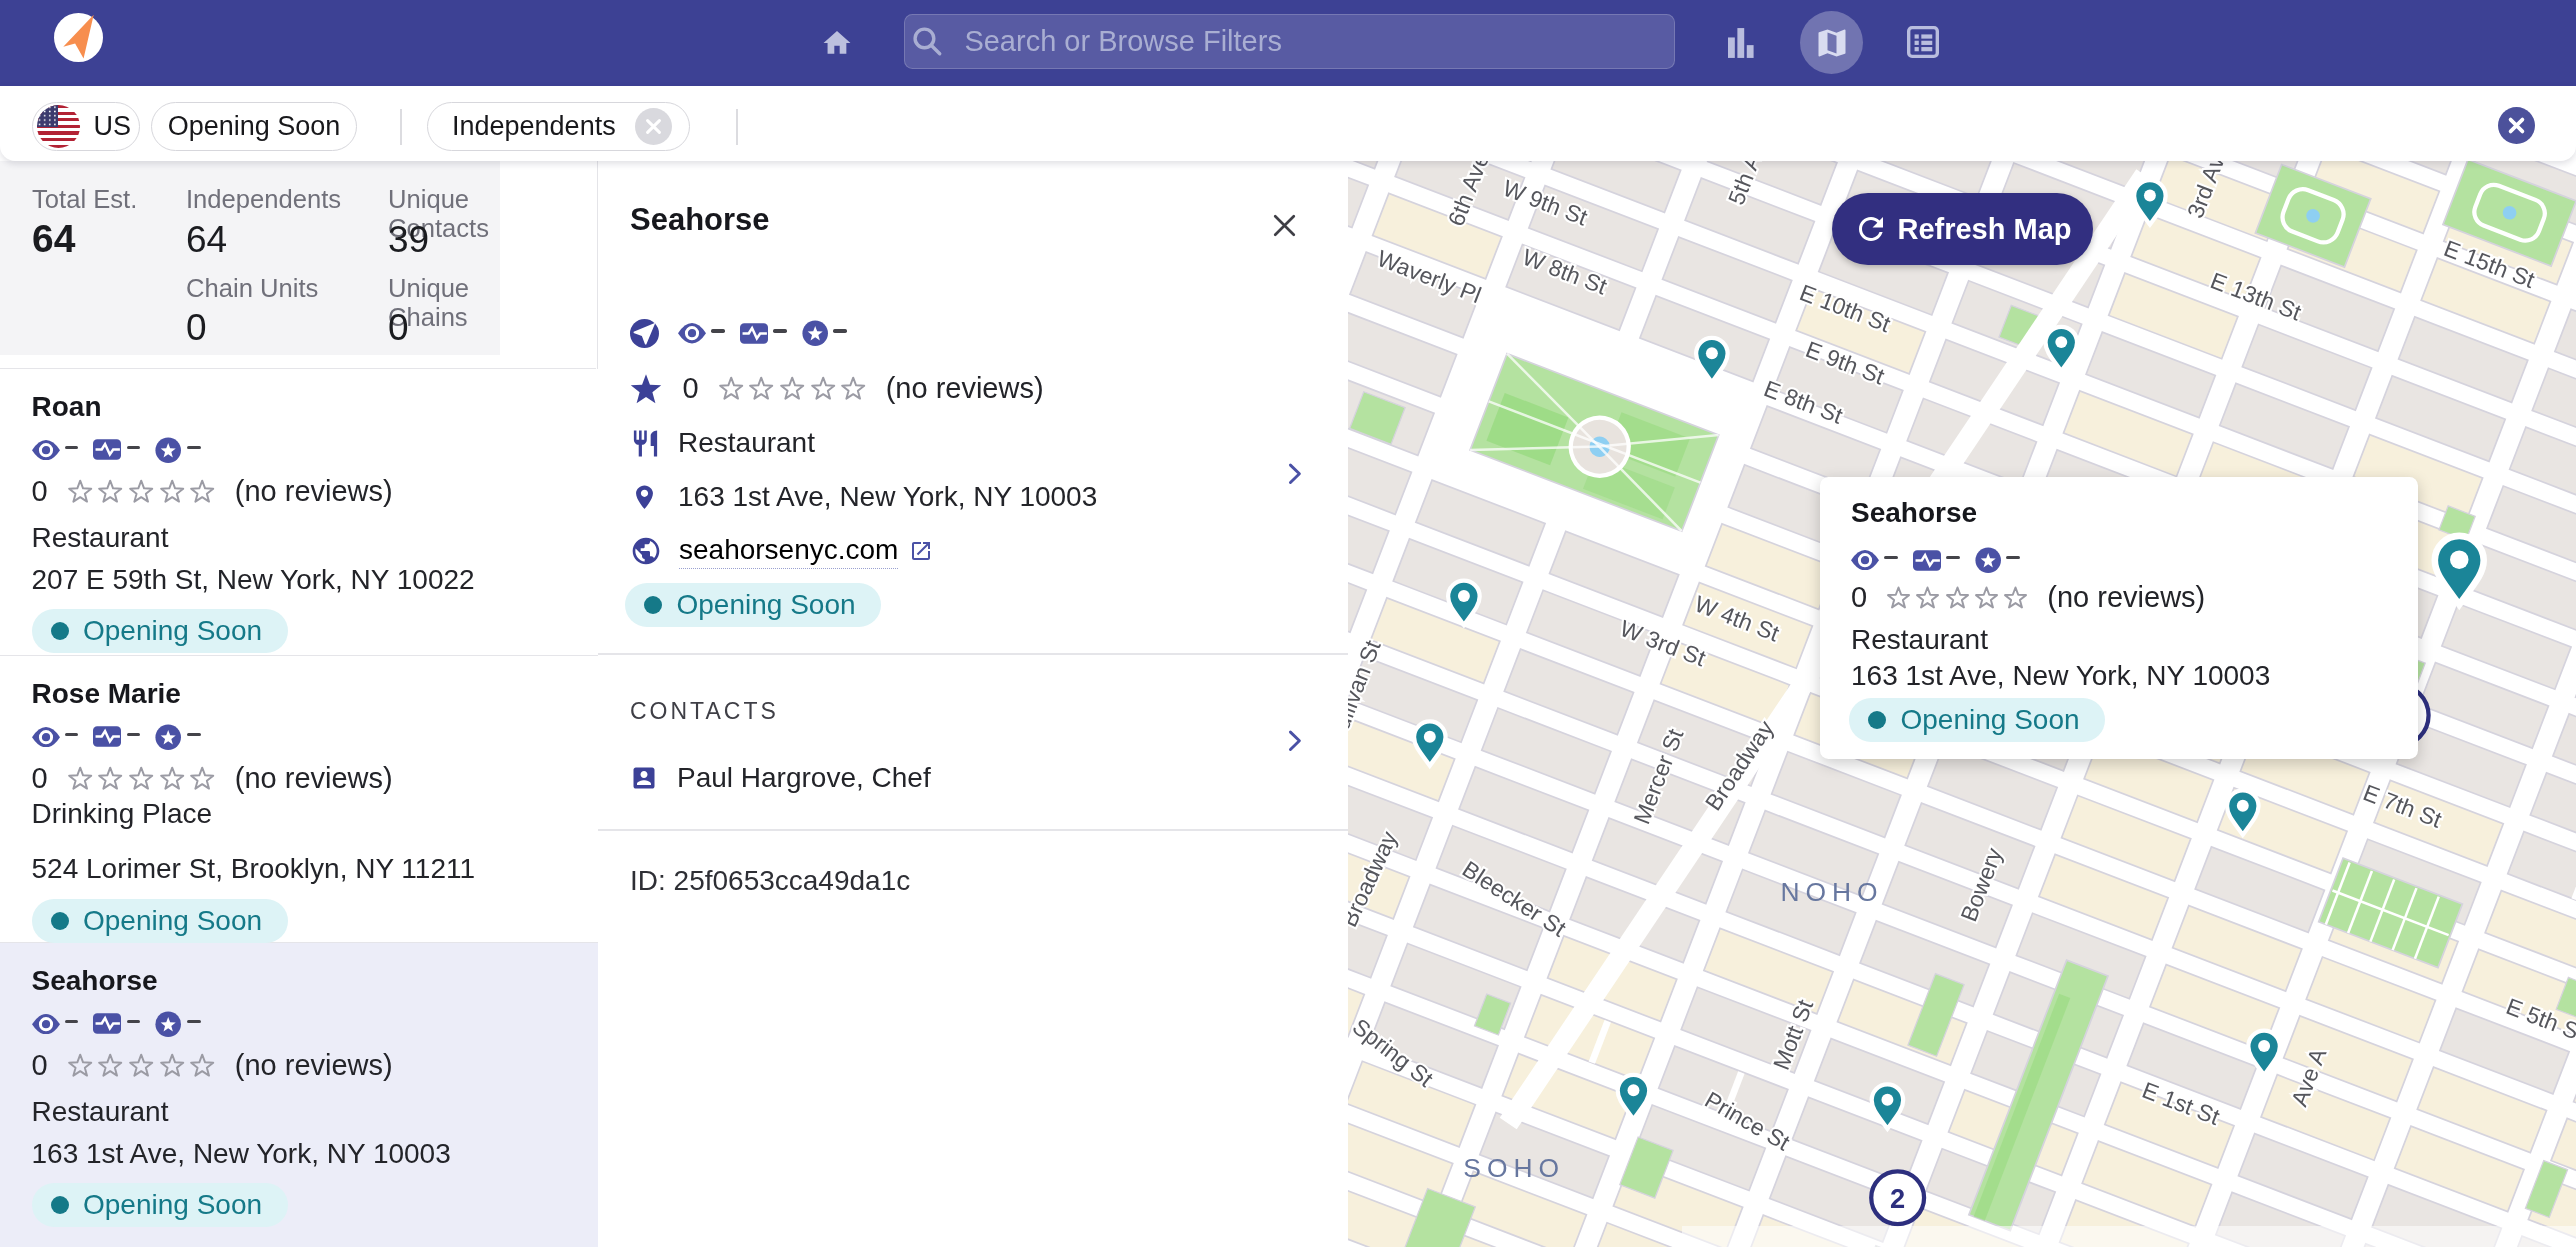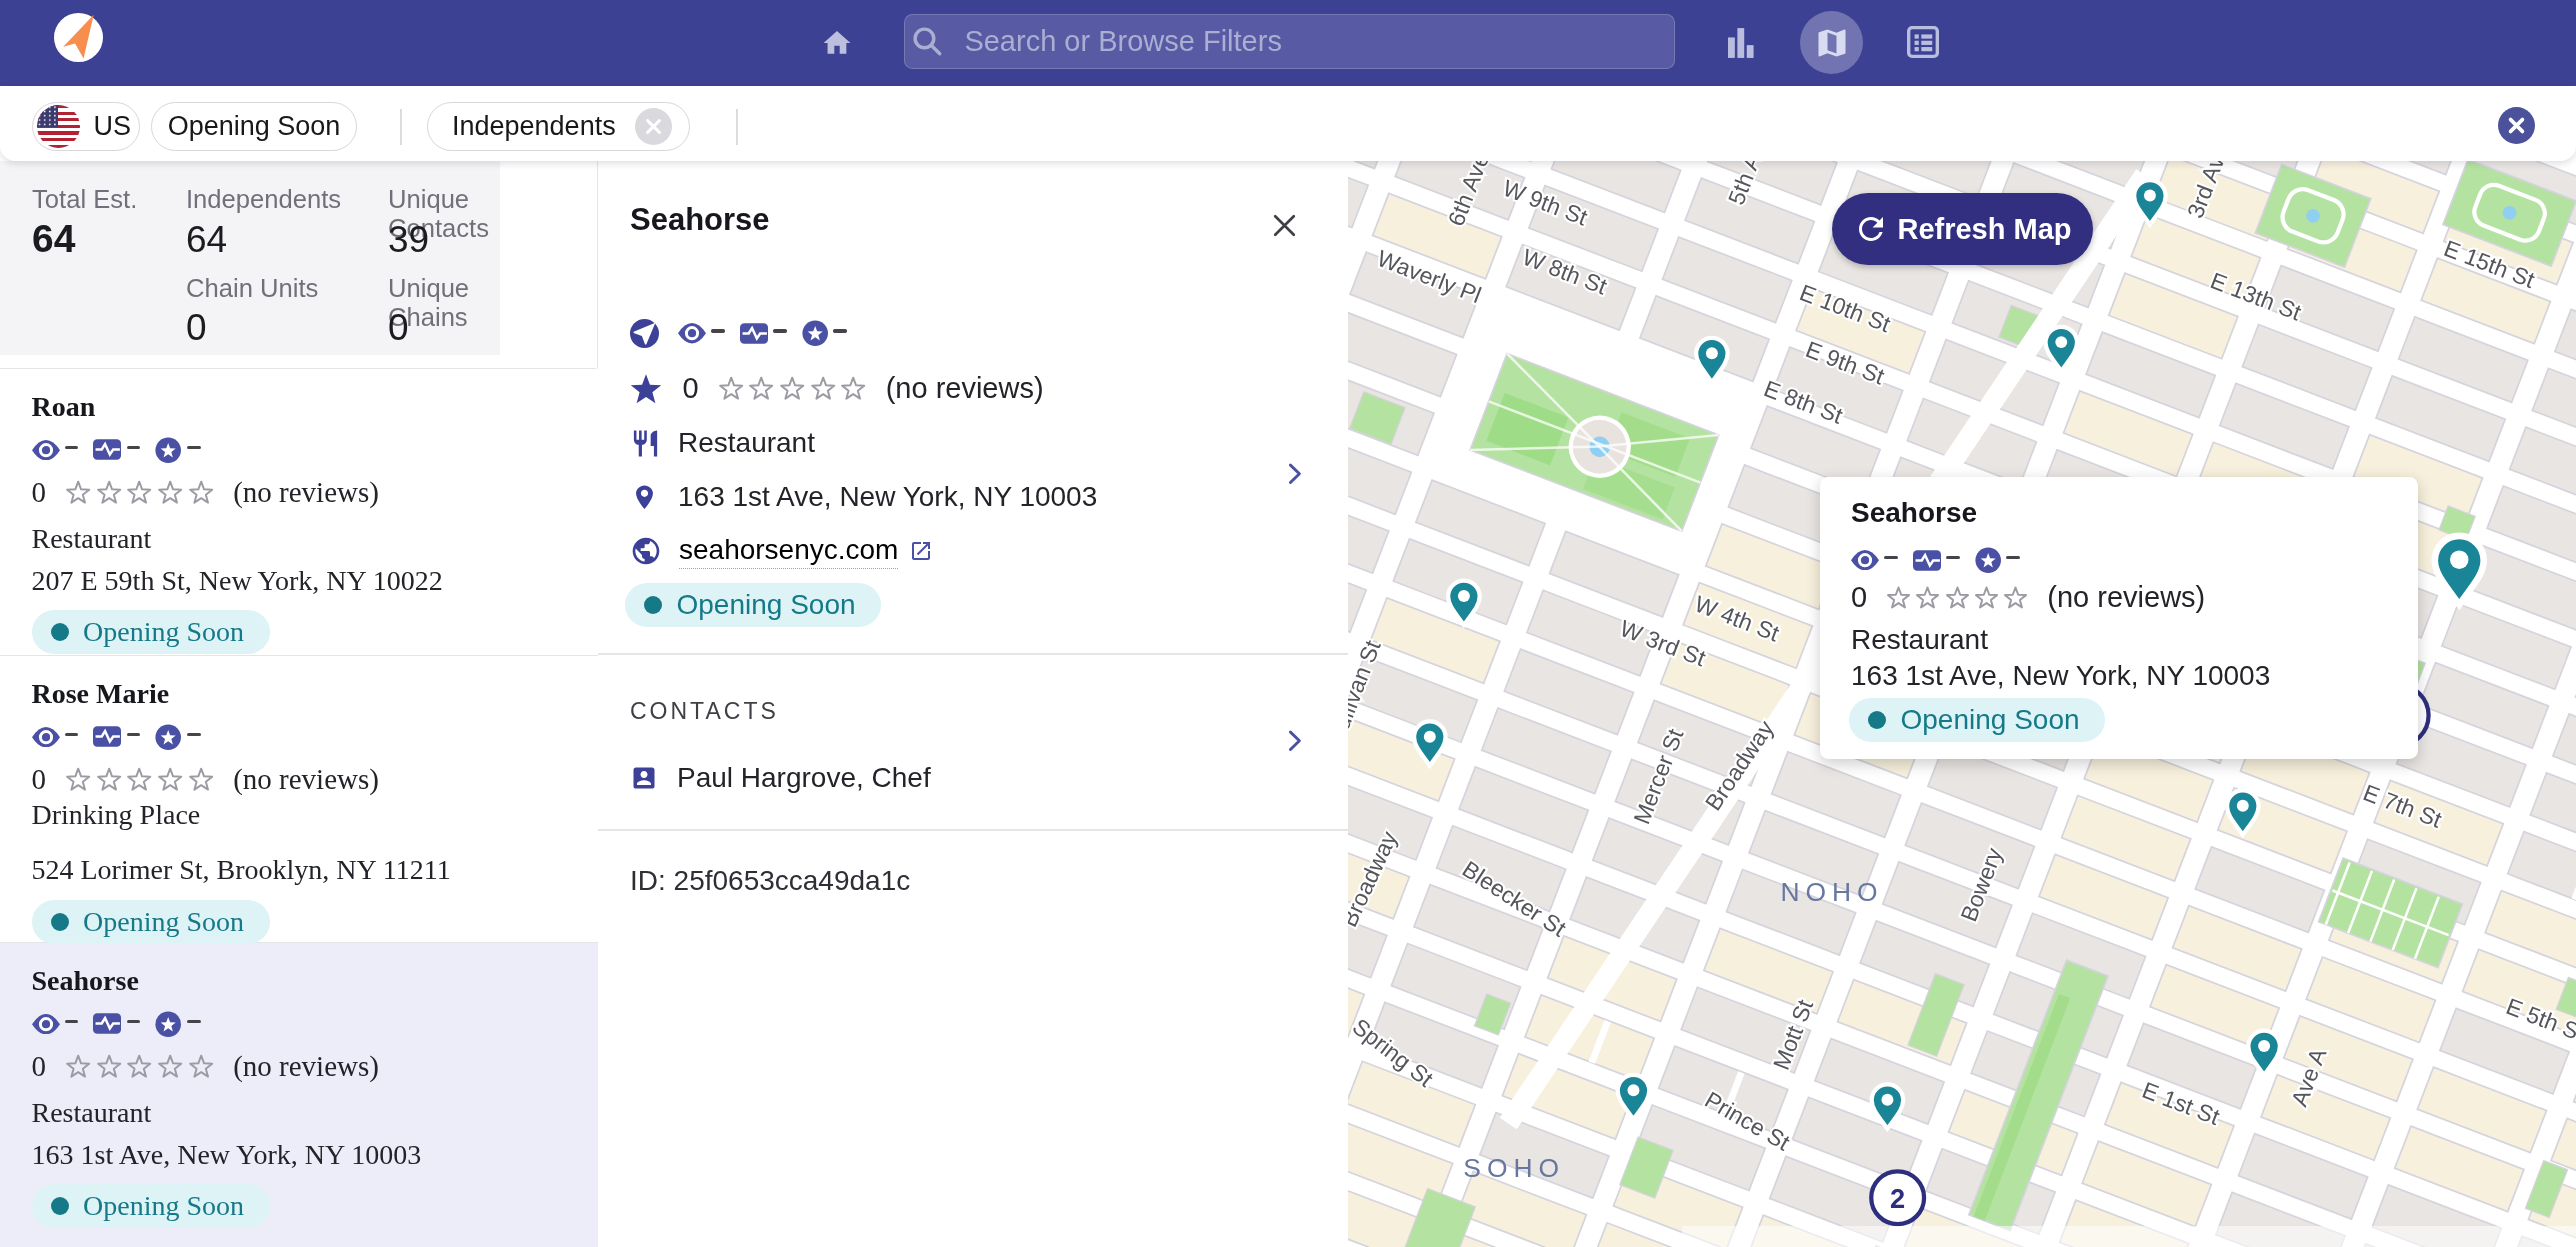--- a/index.html
+++ b/index.html
@@ -4,21 +4,21 @@
 body { width:2576px; height:1247px; font-family:"Liberation Sans",sans-serif; color:#1c1d22; overflow:hidden; position:relative; background:#fff; }
 svg { display:block; }
 .topbar { position:absolute; left:0; top:0; width:2576px; height:86px; background:#3d4194; }
 .filterbar { position:absolute; left:0; top:86px; width:2576px; height:75px; background:#fff; border-radius:0 0 15.3px 15.3px; box-shadow:0 2.6px 6px rgba(40,40,70,.14); z-index:30; }
 .chip { position:absolute; top:16px; height:49px; border:1.7px solid #d7d7dc; border-radius:25px; display:flex; align-items:center; font-size:27px; color:#18181b; background:#fff; }
 .sep { position:absolute; top:23px; width:1.7px; height:36px; background:#dcdce0; }
 .leftpanel { position:absolute; left:0; top:161px; width:598px; height:1086px; background:#fff; border-right:1.7px solid #e4e4e8; z-index:5; }
 .stats { position:absolute; left:0; top:0; width:500px; height:194px; background:#f4f4f6; }
 .slabel { position:absolute; font-size:25.6px; color:#70707a; }
 .sval { position:absolute; font-size:37px; color:#1b1c20; }
-.card { position:relative; width:616px; height:287px; border-bottom:1.7px solid #e5e5e9; padding:22px 0 0 31.5px; background:#fff;font-family:Liberation Serif, serif; }
+.card { position:relative; width:616px; height:287px; border-bottom:1.7px solid #e5e5e9; padding:22px 0 0 31.5px; background:#fff; }
 .cname { font-size:28px; font-weight:bold; color:#17181d; }
 .ctext { font-size:28px; color:#232429; }
 .irow { display:inline-flex; align-items:center; }
 .rrow { display:flex; align-items:center; color:#232429; }
 .stars { display:inline-flex; align-items:center; gap:4.3px; }
 .pill { display:inline-flex; align-items:center; background:#ddf3f6; color:#157988; border-radius:23px; height:44px; padding:0 25.6px 0 19px; }
 .dot { width:18px; height:18px; border-radius:50%; background:#157988; margin-right:14.5px; display:inline-block; }
 .detail { position:absolute; left:598px; top:161px; width:750px; height:1086px; background:#fff; z-index:5; }
 .flag { width:43px; height:43px; border-radius:50%; overflow:hidden; position:relative; display:inline-block; background:repeating-linear-gradient(180deg,#b22234 0 3.3px,#fff 3.3px 6.6px); flex:none; }
 .canton { position:absolute; left:0; top:0; width:21px; height:22px; background:#3c3b6e; background-image:radial-gradient(#ffffff 0.9px, rgba(255,255,255,0) 1.2px); background-size:5.1px 4.3px; }

